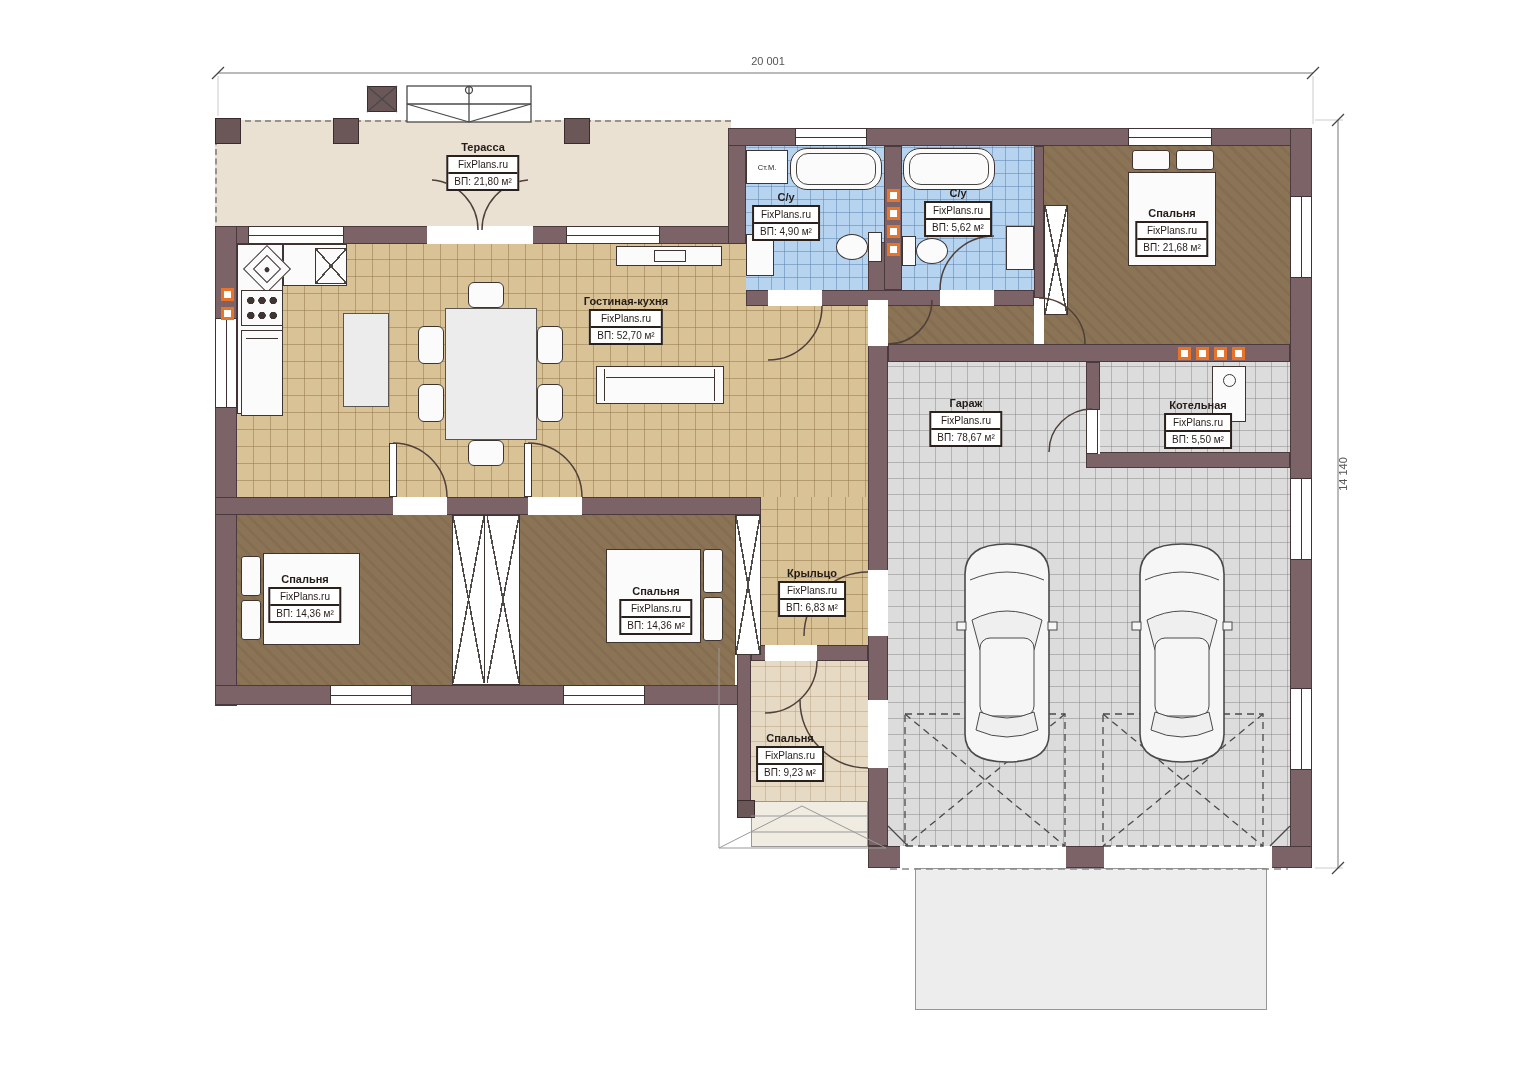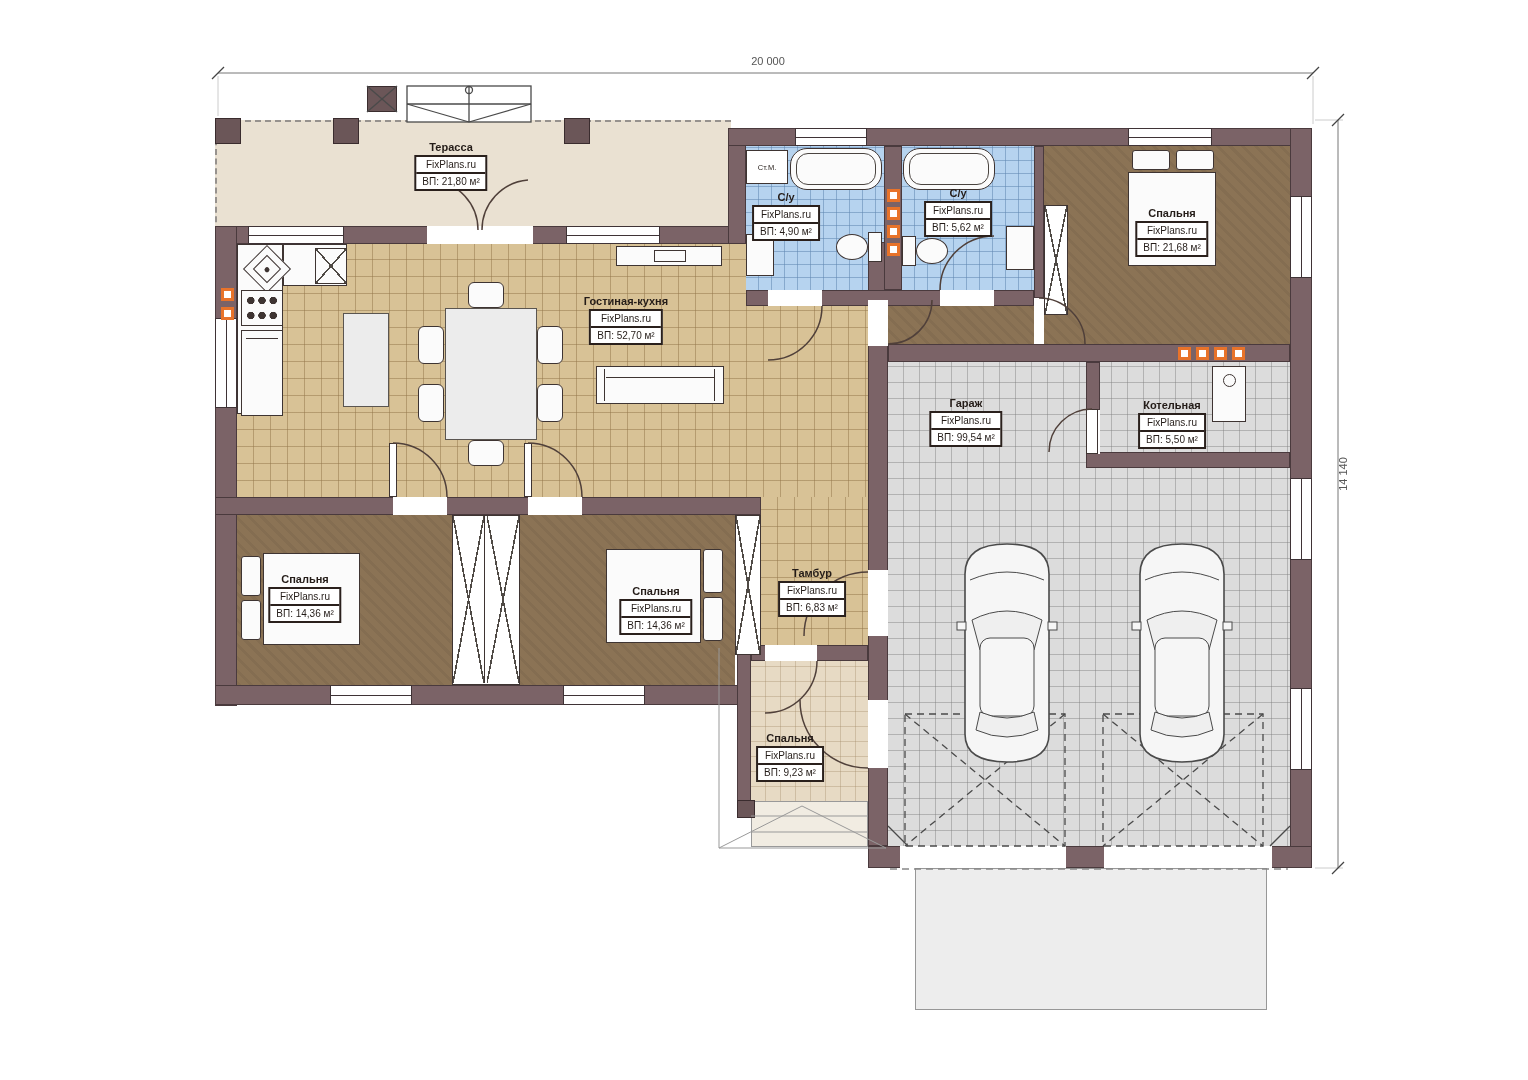--- a/index.html
+++ b/index.html
@@ -289,21 +289,21 @@
         <rect x="23" y="100" width="54" height="78" rx="10" fill="#f6f6f6" stroke="#4a4a4a"></rect>
         <path d="M19,192 Q50,206 81,192 L77,174 Q50,186 23,174 Z" fill="#efefef" stroke="#4a4a4a"></path>
         <rect x="0" y="84" width="9" height="8" fill="#f6f6f6" stroke="#4a4a4a"></rect>
         <rect x="91" y="84" width="9" height="8" fill="#f6f6f6" stroke="#4a4a4a"></rect>
       </g>
     </defs>
     <use href="#car" x="957" y="538"></use>
     <use href="#car" x="1132" y="538"></use>
   </svg>
 
-  <div class="rlabel" style="left:451px;top:140px">
+  <div class="rlabel" style="left:483px;top:140px">
     <div class="rl-name">Терасса</div>
     <div class="rl-box"><div class="rl-site">FixPlans.ru</div>
     <div class="rl-area">ВП: 21,80 м²</div></div>
   </div>
   <div class="rlabel" style="left:626px;top:294px">
     <div class="rl-name">Гостиная-кухня</div>
     <div class="rl-box"><div class="rl-site">FixPlans.ru</div>
     <div class="rl-area">ВП: 52,70 м²</div></div>
   </div>
   <div class="rlabel" style="left:786px;top:190px">
@@ -317,43 +317,43 @@
     <div class="rl-area">ВП: 5,62 м²</div></div>
   </div>
   <div class="rlabel" style="left:1172px;top:206px">
     <div class="rl-name">Спальня</div>
     <div class="rl-box"><div class="rl-site">FixPlans.ru</div>
     <div class="rl-area">ВП: 21,68 м²</div></div>
   </div>
   <div class="rlabel" style="left:966px;top:396px">
     <div class="rl-name">Гараж</div>
     <div class="rl-box"><div class="rl-site">FixPlans.ru</div>
-    <div class="rl-area">ВП: 99,54 м²</div></div>
-  </div>
-  <div class="rlabel" style="left:1172px;top:398px">
+    <div class="rl-area">ВП: 78,67 м²</div></div>
+  </div>
+  <div class="rlabel" style="left:1198px;top:398px">
     <div class="rl-name">Котельная</div>
     <div class="rl-box"><div class="rl-site">FixPlans.ru</div>
     <div class="rl-area">ВП: 5,50 м²</div></div>
   </div>
   <div class="rlabel" style="left:305px;top:572px">
     <div class="rl-name">Спальня</div>
     <div class="rl-box"><div class="rl-site">FixPlans.ru</div>
     <div class="rl-area">ВП: 14,36 м²</div></div>
   </div>
   <div class="rlabel" style="left:656px;top:584px">
     <div class="rl-name">Спальня</div>
     <div class="rl-box"><div class="rl-site">FixPlans.ru</div>
     <div class="rl-area">ВП: 14,36 м²</div></div>
   </div>
   <div class="rlabel" style="left:812px;top:566px">
-    <div class="rl-name">Тамбур</div>
+    <div class="rl-name">Крыльцо</div>
     <div class="rl-box"><div class="rl-site">FixPlans.ru</div>
     <div class="rl-area">ВП: 6,83 м²</div></div>
   </div>
   <div class="rlabel" style="left:790px;top:731px">
     <div class="rl-name">Спальня</div>
     <div class="rl-box"><div class="rl-site">FixPlans.ru</div>
     <div class="rl-area">ВП: 9,23 м²</div></div>
   </div>
 
-  <div class="dim" style="left:728px;top:55px;width:80px">20 000</div>
+  <div class="dim" style="left:728px;top:55px;width:80px">20 001</div>
   <div class="dim" style="left:1308px;top:468px;width:70px;transform:rotate(-90deg)">14 140</div>
 </div>
 
 </body></html>

